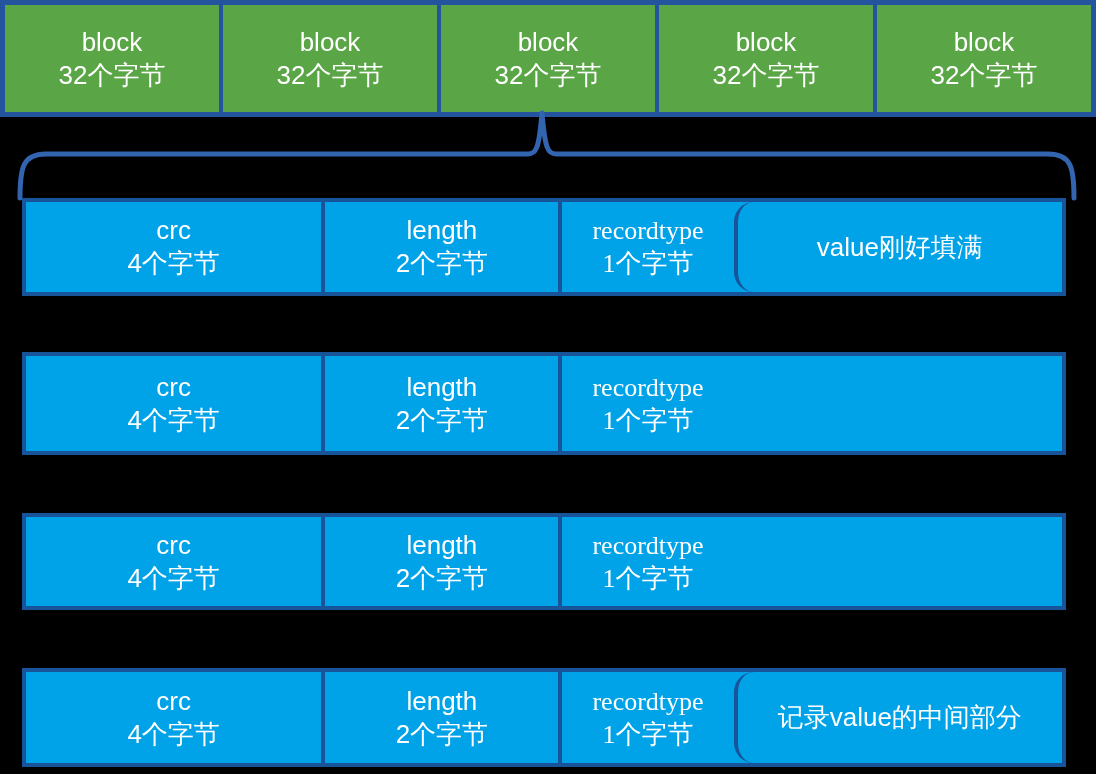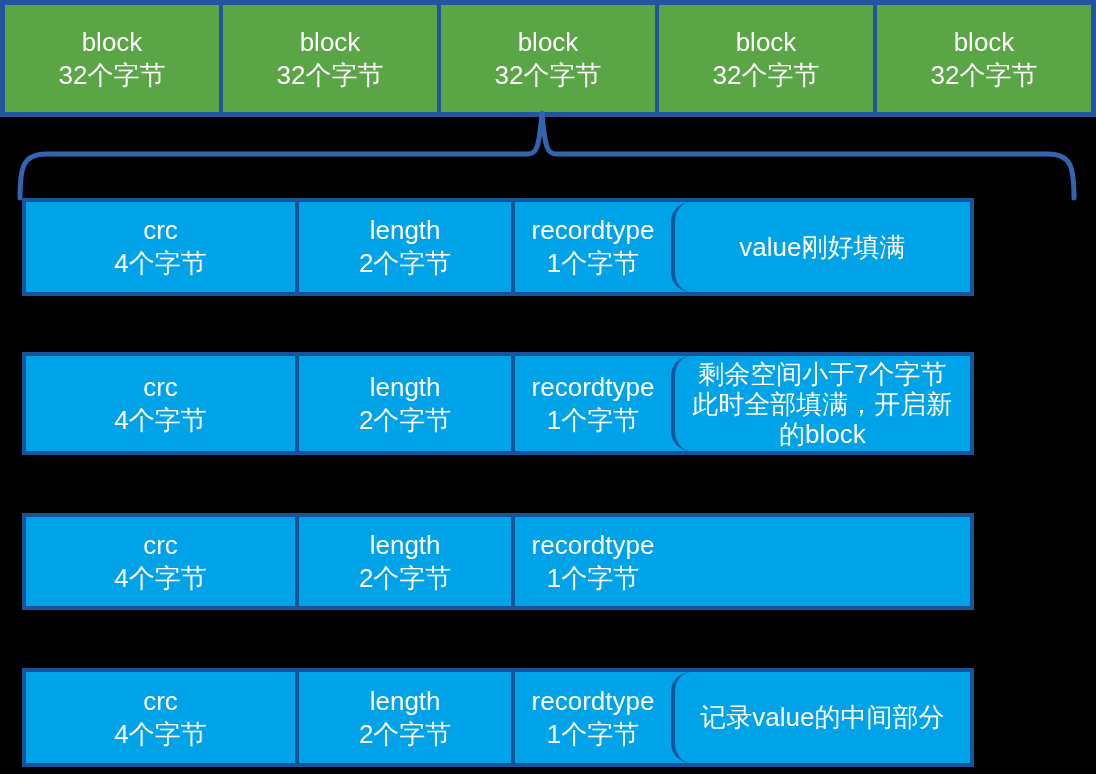--- a/index.html
+++ b/index.html
@@ -46,39 +46,39 @@
   
   .brace-wrap{
     position:absolute;
     left:14px;top:105px;
     width:1066px;height:100px;
   }
   
   .record-row{
     position:absolute;
     left:22px;
-    width:952px;
+    width:1044px;
     display:flex;
     border:4px solid var(--record-border);
     background:var(--record-fill);
   }
   .record-row.r1{top:198px;height:98px;}
   .record-row.r2{top:352px;height:103px;}
   .record-row.r3{top:513px;height:97px;}
   .record-row.r4{top:668px;height:99px;}
   .record-cell{
     background:var(--record-fill);
     display:flex;align-items:center;justify-content:center;
     border-left:4px solid var(--record-border);
     padding:2px 6px;
   }
   .record-cell:first-child{border-left:none;}
   .c-crc{flex:0 0 28.5%;}
   .c-length{flex:0 0 22.9%;justify-content:center;}
-  .c-recordtype{flex:0 0 16.9%;}
+  .c-recordtype{flex:0 0 16.9%;font-family:Liberation Serif, serif;}
   .c-value{flex:1 1 auto;border-radius:20px;}
   .r2 .c-value .cell-text{line-height:30px;}
 </style>
 </head>
 <body>
 
 <div class="block-row">
   <div class="block-cell">
     <div class="cell-text">block
 32个字节</div>
@@ -131,25 +131,20 @@
 4个字节</div>
   </div>
   <div class="record-cell c-length">
     <div class="cell-text">length
 2个字节</div>
   </div>
   <div class="record-cell c-recordtype">
     <div class="cell-text">recordtype
 1个字节</div>
   </div>
-  <div class="record-cell c-value">
-    <div class="cell-text">剩余空间小于7个字节
-此时全部填满，开启新
-的block</div>
-  </div>
 </div>
 
 <div class="record-row r3">
   <div class="record-cell c-crc">
     <div class="cell-text">crc
 4个字节</div>
   </div>
   <div class="record-cell c-length">
     <div class="cell-text">length
 2个字节</div>

